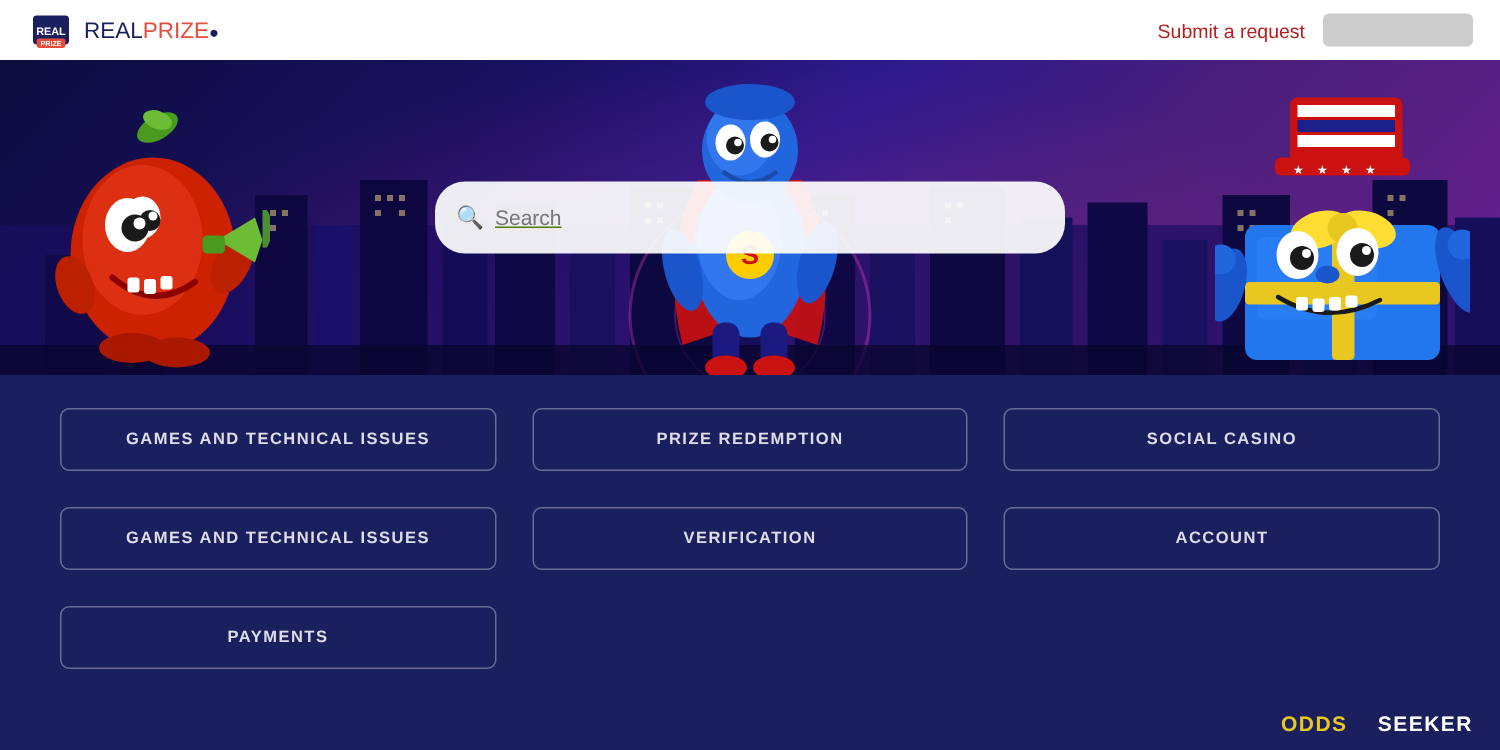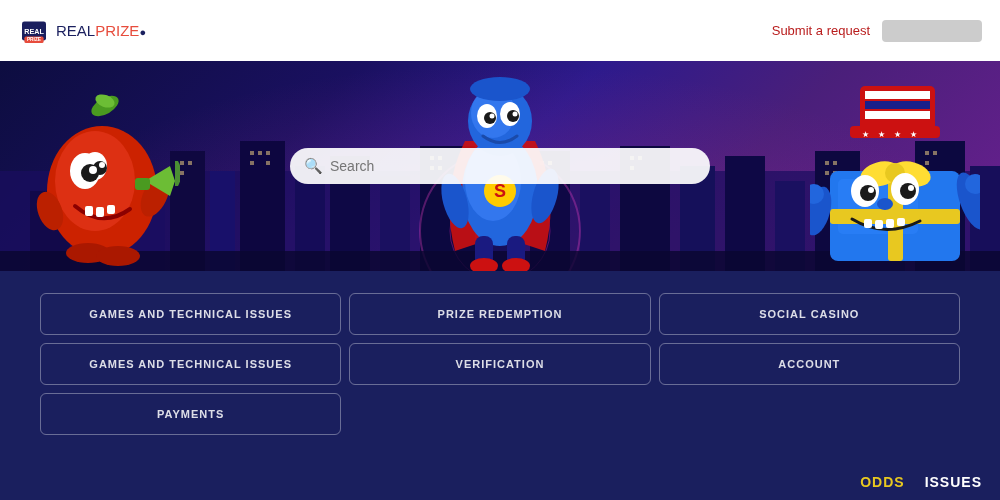--- a/index.html
+++ b/index.html
@@ -7,21 +7,21 @@
       width: 1000px;
       height: 500px;
       font-family: Arial, sans-serif;
       background: #1a1f5e;
       overflow: hidden;
     }
 
     
     .header {
       background: #fff;
-      height: 61px;
+      height: 40px;
       display: flex;
       align-items: center;
       justify-content: space-between;
       padding: 0 18px;
     }
     .logo-area {
       display: flex;
       align-items: center;
       gap: 6px;
     }
@@ -65,47 +65,48 @@
     .search-container {
       position: absolute;
       top: 50%;
       left: 50%;
       transform: translate(-50%, -50%);
       width: 420px;
       z-index: 10;
     }
     .search-bar {
       width: 100%;
-      height: 36px;
+      height: 48px;
       border-radius: 20px;
       border: none;
       padding: 0 16px 0 40px;
       font-size: 14px;
       background: rgba(255,255,255,0.92);
       color: #4d7c0f;
       outline: none;
+      text-decoration: underline;
     }
     .search-icon-wrap {
       position: absolute;
       left: 14px;
       top: 50%;
       transform: translateY(-50%);
       color: #888;
       font-size: 15px;
     }
 
     
     .grid-section {
       background: #1a1f5e;
       padding: 22px 40px 12px;
     }
     .btn-grid {
       display: grid;
       grid-template-columns: 1fr 1fr 1fr;
-      gap: 8px;
+      gap: 24px;
     }
     .grid-btn {
       background: transparent;
       border: 1px solid rgba(255,255,255,0.35);
       border-radius: 6px;
       color: rgba(255,255,255,0.85);
       font-size: 11px;
       font-weight: 600;
       letter-spacing: 1px;
       text-transform: uppercase;
@@ -340,14 +341,14 @@
     <button class="grid-btn">SOCIAL CASINO</button>
     <button class="grid-btn">GAMES AND TECHNICAL ISSUES</button>
     <button class="grid-btn">VERIFICATION</button>
     <button class="grid-btn">ACCOUNT</button>
     <button class="grid-btn">PAYMENTS</button>
   </div>
 </div>
 
 <div class="footer-brand" style="position:fixed;bottom:10px;right:18px;">
   <span style="color:#e8c820;font-weight:bold;font-size:14px;letter-spacing:1px;">ODDS</span>
-    <span style="color:#fff;font-weight:bold;font-size:14px;letter-spacing:1px;">ISSUES</span>
+    <span style="color:#fff;font-weight:bold;font-size:14px;letter-spacing:1px;">SEEKER</span>
 </div>
 
 </body></html>

